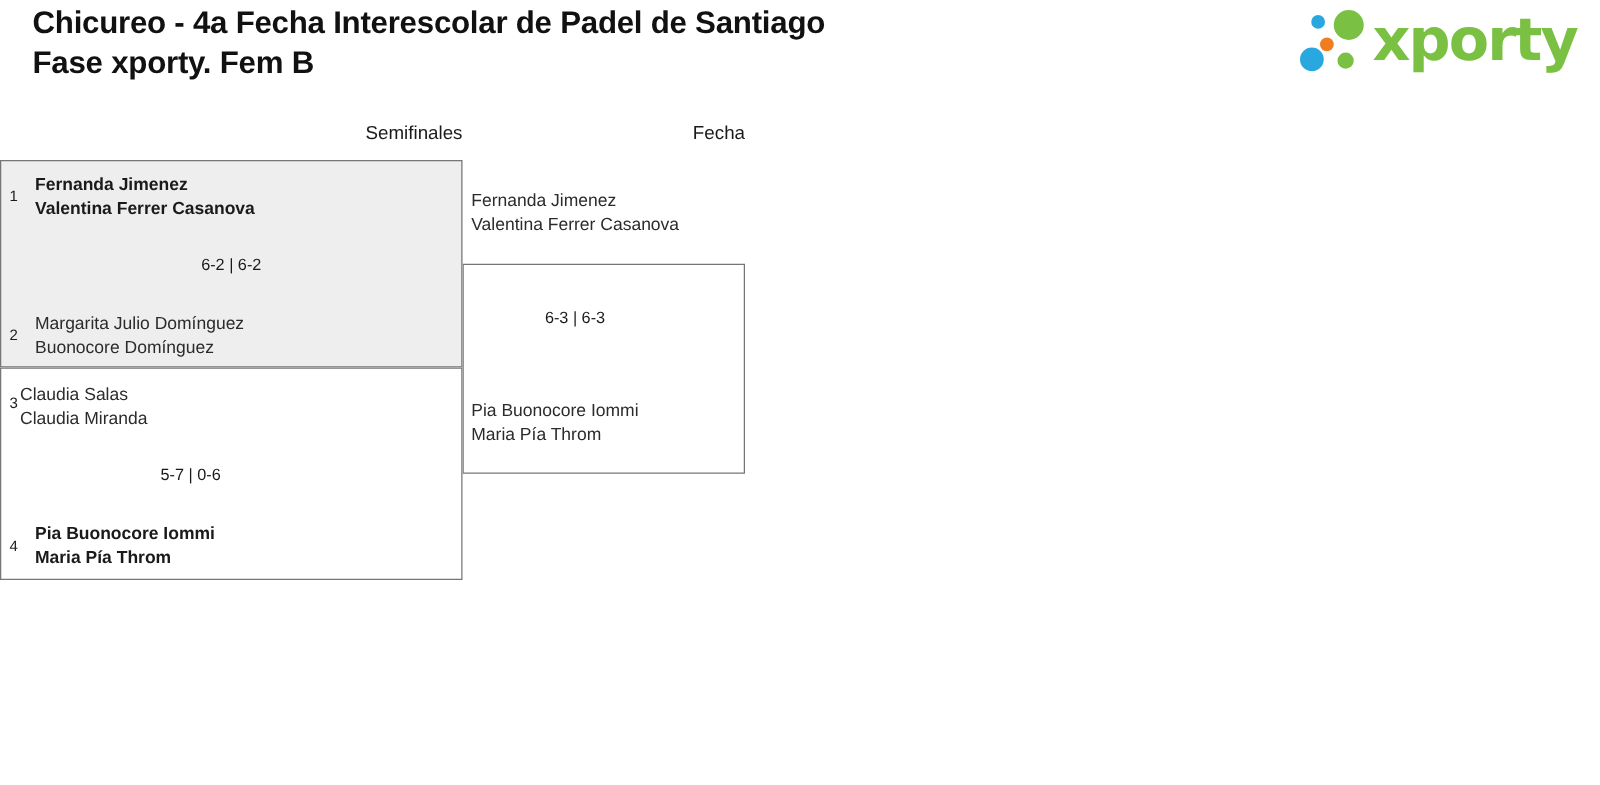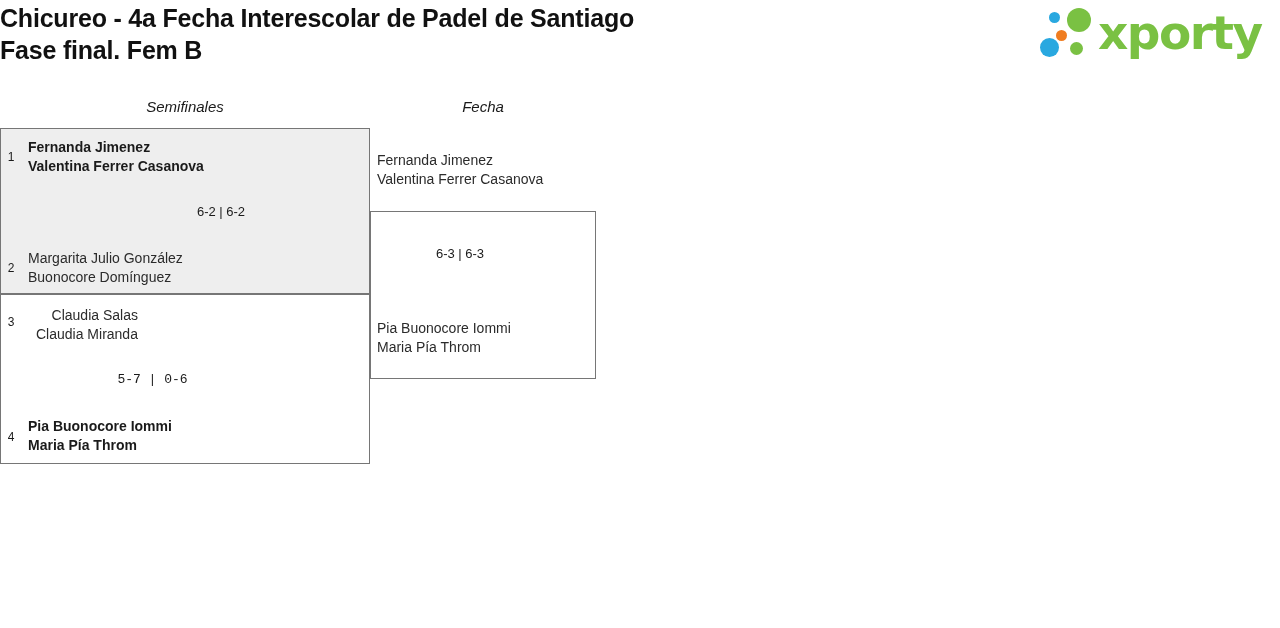--- a/index.html
+++ b/index.html
@@ -21,20 +21,21 @@
     position: absolute;
     left: 0; top: 0;
     width: 1280px;
     height: 72px;
   }
   #title-block {
     position: absolute;
     left: 0;
     top: 2px;
     width: 900px;
+    padding-left: 26px;
   }
   .title-line {
     font-size: 25px;
     font-weight: 700;
     line-height: 32px;
     letter-spacing: -0.2px;
     color: #111111;
     white-space: nowrap;
   }
 
@@ -74,23 +75,22 @@
     line-height: 56px;
     font-family: "DejaVu Sans", sans-serif;
   }
 
   
   .round-heading {
     position: absolute;
     font-size: 15px;
     font-weight: 400;
     color: #1a1a1a;
-    text-align: center;
+    text-align: right;
     top: 98px;
-    font-style: italic;
   }
   #round-heading-0 { left: 0px;   width: 370px; }
   #round-heading-1 { left: 370px; width: 226px; }
 
   
   #bracket {
     position: absolute;
     left: 0;
     top: 0;
     width: 1280px;
@@ -127,45 +127,45 @@
     position: absolute;
     font-size: 13px;
     color: #1a1a1a;
     text-align: center;
   }
 
   
   #match-sf1 { left: 0px;  top: 128px; width: 370px; height: 166px; }
   #sf1-seed-a { left: 2px;  top: 150px; }
   #sf1-team-a { left: 28px; top: 138px; }
-  #sf1-score  { left: 0px;  top: 204px; width: 370px; padding-left: 36px; }
+  #sf1-score  { left: 0px;  top: 204px; width: 370px; }
   #sf1-seed-b { left: 2px;  top: 261px; }
   #sf1-team-b { left: 28px; top: 249px; }
 
   
   #match-sf2 { left: 0px;  top: 294px; width: 370px; height: 170px; }
   #sf2-seed-a { left: 2px;  top: 315px; }
-  #sf2-team-a { left: 36px; top: 306px; text-align: right; }
-  #sf2-score  { left: 0px;  top: 372px; width: 305px; font-family: Liberation Mono, monospace; }
+  #sf2-team-a { left: 16px; top: 306px; }
+  #sf2-score  { left: 0px;  top: 372px; width: 305px; }
   #sf2-seed-b { left: 2px;  top: 430px; }
   #sf2-team-b { left: 28px; top: 417px; }
 
   
   #match-final { left: 370px; top: 211px; width: 226px; height: 168px; }
   #final-team-a { left: 377px; top: 151px; }
   #final-score  { left: 370px; top: 246px; width: 180px; }
   #final-team-b { left: 377px; top: 319px; }
 </style>
 </head>
 <body>
 
 <div id="header">
   <div id="title-block">
     <div class="title-line">Chicureo - 4a Fecha Interescolar de Padel de Santiago</div>
-    <div class="title-line">Fase final. Fem B</div>
+    <div class="title-line">Fase xporty. Fem B</div>
   </div>
 
   <div id="logo">
     <div id="logo-dots">
       <span class="dot dot-blue-sm"></span>
       <span class="dot dot-green-lg"></span>
       <span class="dot dot-orange-sm"></span>
       <span class="dot dot-blue-lg"></span>
       <span class="dot dot-green-sm"></span>
     </div>
@@ -180,21 +180,21 @@
 
   <div class="match shaded" id="match-sf1"></div>
   <div class="seed" id="sf1-seed-a">1</div>
   <div class="team winner" id="sf1-team-a">
     <div>Fernanda Jimenez</div>
     <div>Valentina Ferrer Casanova</div>
   </div>
   <div class="score" id="sf1-score">6-2 | 6-2</div>
   <div class="seed" id="sf1-seed-b">2</div>
   <div class="team loser" id="sf1-team-b">
-    <div>Margarita Julio González</div>
+    <div>Margarita Julio Domínguez</div>
     <div>Buonocore Domínguez</div>
   </div>
 
   <div class="match plain" id="match-sf2"></div>
   <div class="seed" id="sf2-seed-a">3</div>
   <div class="team loser" id="sf2-team-a">
     <div>Claudia Salas</div>
     <div>Claudia Miranda</div>
   </div>
   <div class="score" id="sf2-score">5-7 | 0-6</div>

